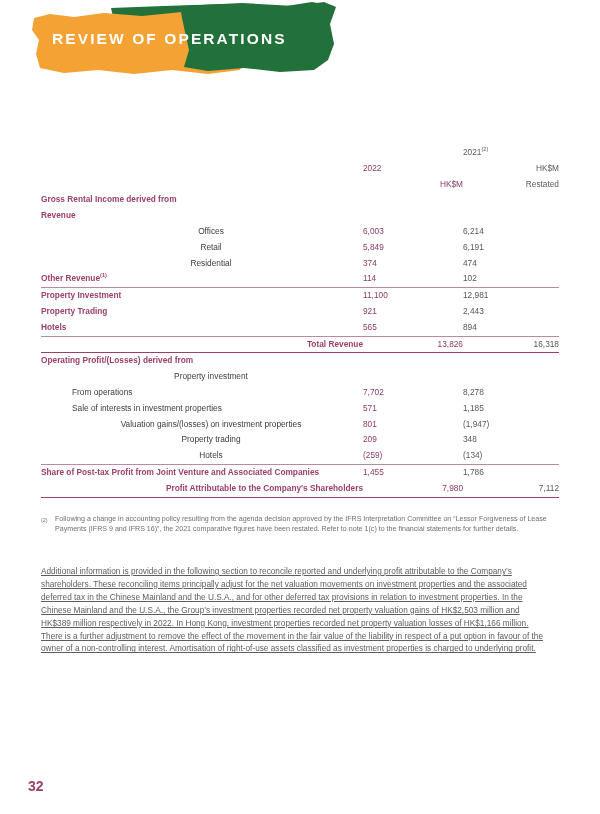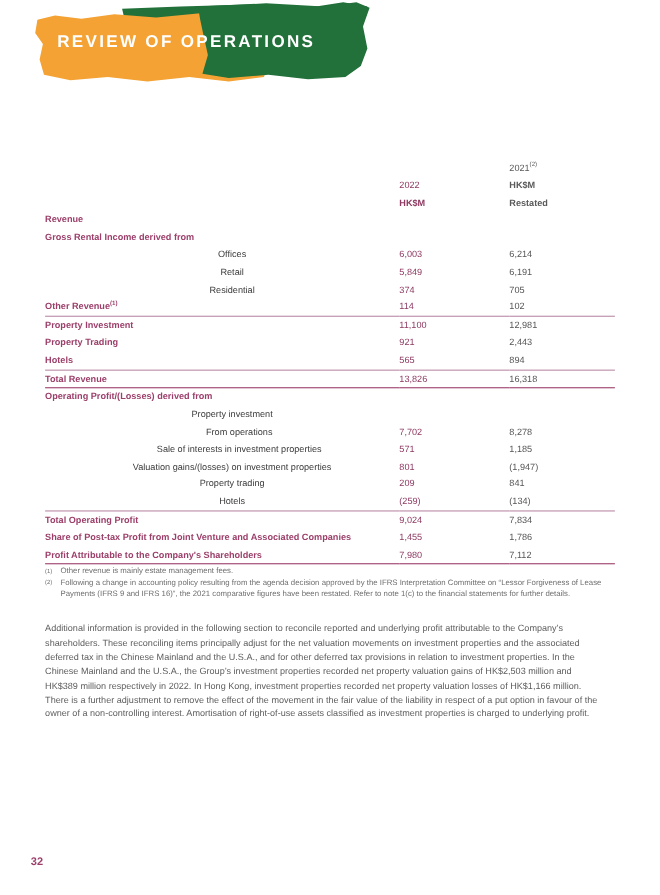--- a/index.html
+++ b/index.html
@@ -61,32 +61,32 @@
   
   .hd-cell {
     text-align: right;
     padding-bottom: 1px;
     line-height: 11.5px;
     vertical-align: bottom;
     padding-right: 2px;
   }
   .hd-22 { color: #8e3a62; font-weight: bold; font-size: 8.4px; }
   .hd-21 { color: #5a5a5a; font-size: 8.4px; }
-  .hd-sub { display: block; font-weight: bold; }
+  .hd-sub { display: block; font-weight: normal; text-align: right; }
   sup { font-size: 5.6px; vertical-align: super; line-height: 0; }
 
   
   .lbl { color: #3b3b3b; padding-left: 0; }
   .lbl.bold { color: #9c3f6a; font-weight: bold; }
   .lbl.ind1 { padding-left: 18px; text-align: center; }
-  .lbl.ind2 { padding-left: 31px; text-align: center; }
+  .lbl.ind2 { padding-left: 31px; }
   .v22 { text-align: right; color: #8e3a62; font-weight: bold; padding-right: 2px; }
   .v21 { text-align: right; color: #555555; padding-right: 2px; }
   tr.rule-bottom td { border-bottom: 0.8px solid #b98aa6; }
-  tr.rule-thick td  { border-bottom: 1.9px solid #9c3f6a; }
+  tr.rule-thick td  { border-bottom: 1.9px solid #9c3f6a; text-align: right; }
 
   
   .notes {
     position: absolute;
     left: 41px;
     top: 514px;
     width: 520px;
     color: #6e6e6e;
     font-size: 7.1px;
     line-height: 10.4px;
@@ -103,29 +103,30 @@
   
   .body-para {
     position: absolute;
     left: 41px;
     top: 566px;
     width: 510px;
     color: #5d5d5d;
     font-size: 8.25px;
     line-height: 12.9px;
     text-align: left;
+    text-decoration: underline;
   }
 
   
   .pageno {
     position: absolute;
     left: 28px;
     top: 778px;
     color: #9c3f6a;
-    font-size: 10px;
+    font-size: 14px;
     font-weight: bold;
   }
 </style>
 </head>
 <body>
 
 <div class="banner">
   <svg width="600" height="86" viewBox="0 0 600 86" xmlns="http://www.w3.org/2000/svg">
 
     <path d="M99,8 L152,6 L214,4 L268,7 L300,2 L322,6 L312,22 L316,43 L312,58 L300,68
@@ -158,47 +159,47 @@
         <th class="hd-cell hd-21">
           <span>2021</span><sup>(2)</sup>
           <span class="hd-sub">HK$M</span>
           <span class="hd-sub">Restated</span>
         </th>
       </tr>
     </thead>
     <tbody>
 
       <tr>
+        <td class="lbl bold">Gross Rental Income derived from</td>
+        <td class="v22"></td>
+        <td class="v21"></td>
+      </tr>
+
+      <tr>
         <td class="lbl bold">Revenue</td>
-        <td class="v22"></td>
-        <td class="v21"></td>
-      </tr>
-
-      <tr>
-        <td class="lbl bold">Gross Rental Income derived from</td>
         <td class="v22"></td>
         <td class="v21"></td>
       </tr>
 
       <tr>
         <td class="lbl ind1">Offices</td>
         <td class="v22">6,003</td>
         <td class="v21">6,214</td>
       </tr>
 
       <tr>
         <td class="lbl ind1">Retail</td>
         <td class="v22">5,849</td>
         <td class="v21">6,191</td>
       </tr>
 
       <tr>
         <td class="lbl ind1">Residential</td>
         <td class="v22">374</td>
-        <td class="v21">705</td>
+        <td class="v21">474</td>
       </tr>
 
       <tr class="rule-bottom">
         <td class="lbl bold"><span>Other Revenue</span><sup>(1)</sup></td>
         <td class="v22">114</td>
         <td class="v21">102</td>
       </tr>
 
       <tr>
         <td class="lbl bold">Property Investment</td>
@@ -250,56 +251,47 @@
 
       <tr>
         <td class="lbl ind1">Valuation gains/(losses) on investment properties</td>
         <td class="v22">801</td>
         <td class="v21">(1,947)</td>
       </tr>
 
       <tr>
         <td class="lbl ind1">Property trading</td>
         <td class="v22">209</td>
-        <td class="v21">841</td>
+        <td class="v21">348</td>
       </tr>
 
       <tr class="rule-bottom">
         <td class="lbl ind1">Hotels</td>
         <td class="v22">(259)</td>
         <td class="v21">(134)</td>
       </tr>
 
-      <tr>
-        <td class="lbl bold">Total Operating Profit</td>
-        <td class="v22">9,024</td>
-        <td class="v21">7,834</td>
-      </tr>
 
       <tr>
         <td class="lbl bold">Share of Post-tax Profit from Joint Venture and Associated Companies</td>
         <td class="v22">1,455</td>
         <td class="v21">1,786</td>
       </tr>
 
       <tr class="rule-thick">
         <td class="lbl bold">Profit Attributable to the Company's Shareholders</td>
         <td class="v22">7,980</td>
         <td class="v21">7,112</td>
       </tr>
 
     </tbody>
   </table>
 </div>
 
 <div class="notes">
-  <div class="note">
-    <div class="note-mk">(1)</div>
-    <div class="note-tx">Other revenue is mainly estate management fees.</div>
-  </div>
   <div class="note">
     <div class="note-mk">(2)</div>
     <div class="note-tx">Following a change in accounting policy resulting from the agenda decision approved by the IFRS Interpretation Committee on “Lessor Forgiveness of Lease Payments (IFRS 9 and IFRS 16)”, the 2021 comparative figures have been restated. Refer to note 1(c) to the financial statements for further details.</div>
   </div>
 </div>
 
 <div class="body-para">Additional information is provided in the following section to reconcile reported and underlying profit attributable to the Company’s shareholders. These reconciling items principally adjust for the net valuation movements on investment properties and the associated deferred tax in the Chinese Mainland and the U.S.A., and for other deferred tax provisions in relation to investment properties. In the Chinese Mainland and the U.S.A., the Group’s investment properties recorded net property valuation gains of HK$2,503 million and HK$389 million respectively in 2022. In Hong Kong, investment properties recorded net property valuation losses of HK$1,166 million. There is a further adjustment to remove the effect of the movement in the fair value of the liability in respect of a put option in favour of the owner of a non-controlling interest. Amortisation of right-of-use assets classified as investment properties is charged to underlying profit.</div>
 
 <div class="pageno">32</div>
 

